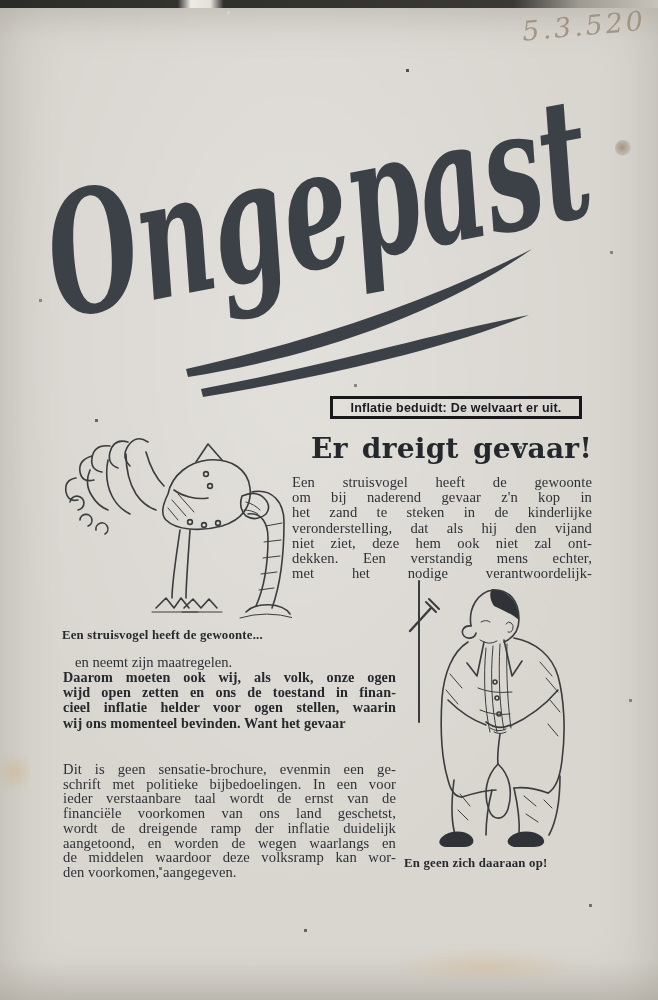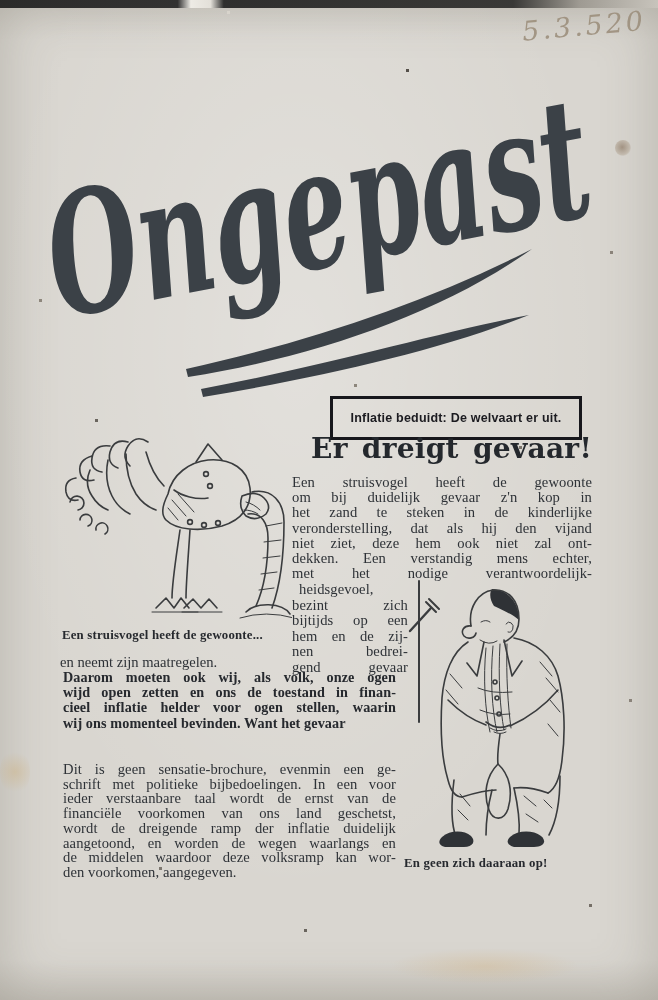--- a/index.html
+++ b/index.html
@@ -31,39 +31,39 @@
     background:radial-gradient(circle, rgba(205,170,110,.35), rgba(0,0,0,0) 70%);}
   .stain-bottom{position:absolute; left:390px; top:948px; width:190px; height:36px; border-radius:50%;
     background:radial-gradient(ellipse, rgba(210,170,110,.28), rgba(0,0,0,0) 70%);}
   .handwriting{
     position:absolute; left:522px; top:10px; width:130px;
     font-family:"DejaVu Serif", serif; font-style:italic;
     font-size:27px; letter-spacing:3px; color:#9a8c79; transform:rotate(-5deg); opacity:.85;
   }
   .title-svg{position:absolute; left:48px; top:80px;}
   .banner{
-    position:absolute; left:330px; top:396px; width:252px; height:44px;
+    position:absolute; left:330px; top:396px; width:252px; height:23px;
     border:3px solid #17171c; display:flex; align-items:center; justify-content:center;
     box-sizing:border-box;
   }
   .banner span{
     font-family:"Liberation Sans", sans-serif; font-weight:bold; font-size:12.5px;
     letter-spacing:.2px; color:#1b1b20; white-space:nowrap;
   }
   .headline{
     position:absolute; left:292px; top:432px; width:300px;
     font-family:"DejaVu Serif", serif; font-weight:bold; font-size:28px;
     letter-spacing:.3px; word-spacing:4px; color:#24282d; white-space:nowrap;text-align:right;
   }
   .textblock .line{ text-align:justify; text-align-last:justify; }
   .textblock{ font-size:14.6px; line-height:15.2px; letter-spacing:.1px; }
   .intro-wide{ position:absolute; left:292px; top:475px; width:300px; }
   .intro-narrow{ position:absolute; left:292px; top:582px; width:116px; line-height:15.6px;}
   .intro-narrow .line:first-child{ text-align-last:left; padding-left:7px; }
-  .intro-end{ position:absolute; left:60px; top:654px; width:332px; font-size:14.6px; }
+  .intro-end{ position:absolute; left:75px; top:654px; width:332px; font-size:14.6px; }
   .warning-bold{ position:absolute; left:63px; top:670px; width:333px; font-weight:bold;
     font-size:14.2px; line-height:15.2px; color:#26292e;}
   .warning-bold .line:last-child{ text-align-last:left; }
   .closing{ position:absolute; left:63px; top:762px; width:333px; line-height:14.7px;}
   .closing .line:last-child{ text-align-last:left; }
   .caption{ font-weight:bold; font-size:12.8px; color:#26292e; letter-spacing:.2px; white-space:nowrap;}
   .caption-ostrich{ position:absolute; left:62px; top:628px; }
   .caption-man{ position:absolute; left:404px; top:856px; }
   .illus{ position:absolute; }
   .illus svg{ display:block; }
@@ -187,34 +187,26 @@
         <path class="ill-fill" d="M44,259 C52,252 66,252 73,258 C78,263 75,269 66,269 L47,269 C40,267 40,263 44,259 Z"></path>
         <path class="ill-fill" d="M112,259 C120,252 135,252 143,258 C149,263 146,269 136,269 L116,269 C109,267 108,263 112,259 Z"></path>
       </g>
     </svg>
   </div>
 
   <div class="caption caption-man">En geen zich daaraan op!</div>
 
   <div class="textblock intro-wide">
       <div class="line">Een struisvogel heeft de gewoonte</div>
-      <div class="line">om bij duidelijk gevaar z'n kop in</div>
+      <div class="line">om bij naderend gevaar z'n kop in</div>
       <div class="line">het zand te steken in de kinderlijke</div>
       <div class="line">veronderstelling, dat als hij den vijand</div>
       <div class="line">niet ziet, deze hem ook niet zal ont-</div>
       <div class="line">dekken. Een verstandig mens echter,</div>
       <div class="line">met het nodige verantwoordelijk-</div>
-    </div>
-  <div class="textblock intro-narrow">
-      <div class="line">heidsgevoel,</div>
-      <div class="line">bezint zich</div>
-      <div class="line">bijtijds op een</div>
-      <div class="line">hem en de zij-</div>
-      <div class="line">nen bedrei-</div>
-      <div class="line">gend gevaar</div>
     </div>
   <div class="intro-end">en neemt zijn maatregelen.</div>
   <div class="textblock warning-bold">
       <div class="line">Daarom moeten ook wij, als volk, onze ogen</div>
       <div class="line">wijd open zetten en ons de toestand in finan-</div>
       <div class="line">cieel inflatie helder voor ogen stellen, waarin</div>
       <div class="line">wij ons momenteel bevinden. Want het gevaar</div>
     </div>
   <div class="textblock closing">
       <div class="line">Dit is geen sensatie-brochure, evenmin een ge-</div>

